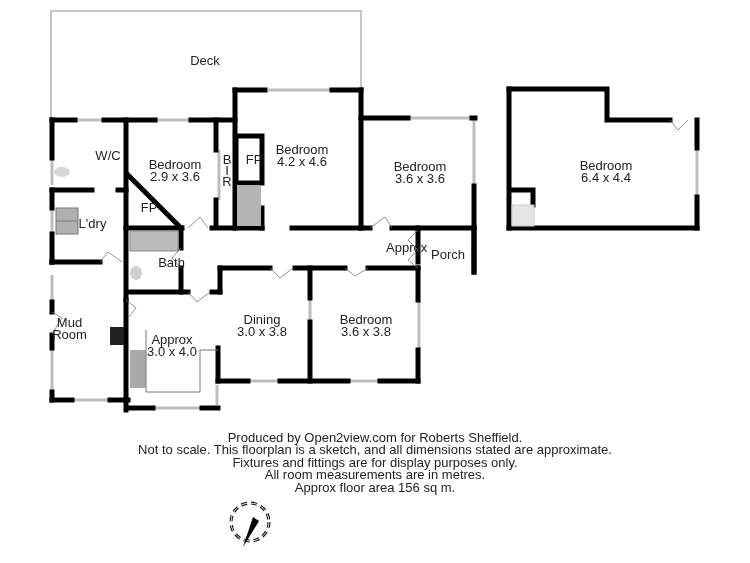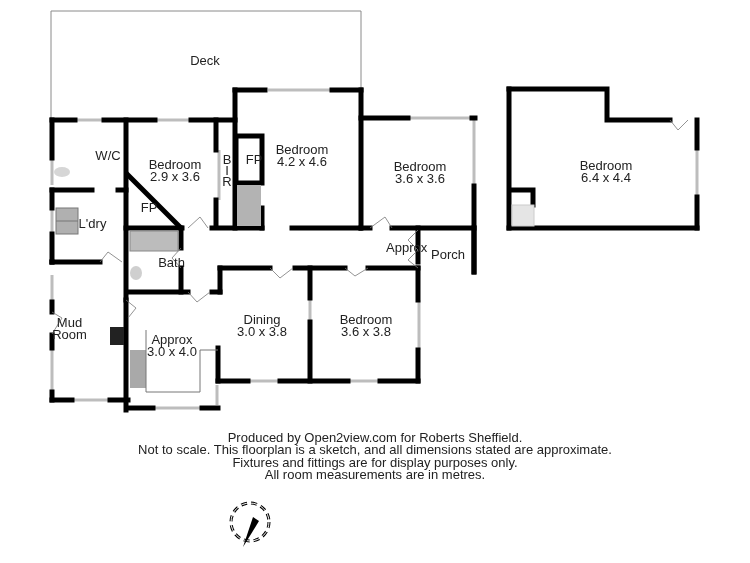--- a/index.html
+++ b/index.html
@@ -238,13 +238,14 @@
 
 <div class="lbl" style="left:240px;top:515px;width:14px;font-size:8px;color:#fff;font-weight:bold;transform:rotate(20deg);">
   <span>N</span>
 </div>
 
 <div class="footer">
   <div>Produced by Open2view.com for Roberts Sheffield.</div>
   <div>Not to scale. This floorplan is a sketch, and all dimensions stated are approximate.</div>
   <div>Fixtures and fittings are for display purposes only.</div>
   <div>All room measurements are in metres.</div>
+  <div>Approx floor area 156 sq m.</div>
 </div>
 
 </body></html>

